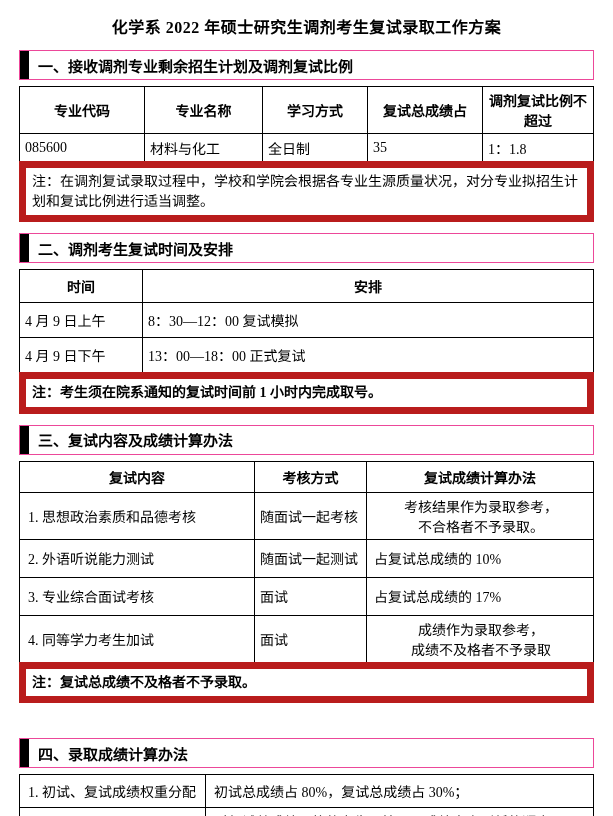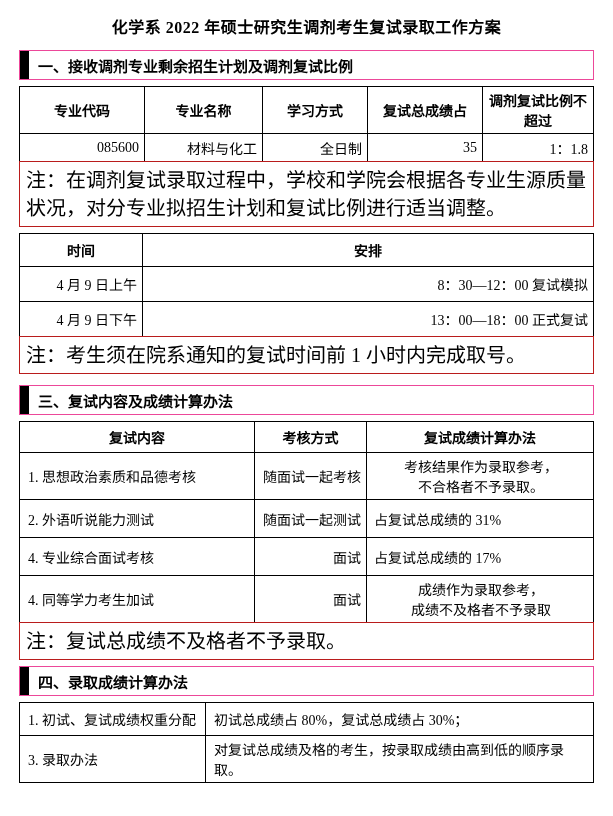--- a/index.html
+++ b/index.html
@@ -54,47 +54,47 @@
     border: 1px solid #000;
     font-size: 14px;
     padding: 3px 5px;
     vertical-align: middle;
     word-break: break-all;
   }
   .tbl th {
     font-weight: bold;
     text-align: center;
   }
-  .tbl td { text-align: right; }
+  .tbl td { text-align: left; }
 
   .tbl1 .head-row { height: 38px; }
   .tbl1 .data-row { height: 28px; }
 
   .tbl2 .head-row { height: 33px; }
   .tbl2 .data-row { height: 35px; }
 
   .tbl3 .head-row { height: 31px; }
   .tbl3 .data-row { height: 38px; }
   .tbl3 td.left { text-align: left; padding-left: 8px; }
   .tbl3 td.col3 { text-align: left; padding-left: 7px; }
   .tbl3 td.col3.centered { text-align: center; }
 
   .tbl4 td { text-align: left; padding-left: 8px; padding-right: 8px; }
   .tbl4 .r1 { height: 33px; }
   .tbl4 .r2 { height: 46px; }
   .tbl4 .r3 { height: 33px; }
 
   .note {
-    border: 1px solid #b91c1c;
+    border: 7px solid #b91c1c;
     margin-top: -1px;
     padding: 4px 6px;
-    font-size: 20px;
+    font-size: 14px;
     line-height: 1.4;
   }
-  .note.bold { font-weight: normal; }
+  .note.bold { font-weight: bold; }
 
   .pre { white-space: pre-line; }
 </style>
 </head>
 <body>
 
 <div class="page">
 
   <h1 class="doc-title">化学系 2022 年硕士研究生调剂考生复试录取工作方案</h1>
 
@@ -123,20 +123,24 @@
         <td>085600</td>
         <td>材料与化工</td>
         <td>全日制</td>
         <td>35</td>
         <td>1：1.8</td>
       </tr>
     </tbody>
   </table>
   <div class="note">注：在调剂复试录取过程中，学校和学院会根据各专业生源质量状况，对分专业拟招生计划和复试比例进行适当调整。</div>
 
+  <div class="section-bar">
+    <span class="bar-block"></span>
+    <span class="bar-text">二、调剂考生复试时间及安排</span>
+  </div>
 
   <table class="tbl tbl2">
     <colgroup>
       <col style="width:123px">
         <col>
     </colgroup>
     <tbody>
       <tr class="head-row">
         <th>时间</th>
         <th>安排</th>
@@ -172,38 +176,38 @@
       </tr>
       <tr class="data-row">
         <td class="left">1. 思想政治素质和品德考核</td>
         <td>随面试一起考核</td>
         <td class="col3 centered pre">考核结果作为录取参考，
 不合格者不予录取。</td>
       </tr>
       <tr class="data-row">
         <td class="left">2. 外语听说能力测试</td>
         <td>随面试一起测试</td>
-        <td class="col3">占复试总成绩的 31%</td>
-      </tr>
-      <tr class="data-row">
-        <td class="left">4. 专业综合面试考核</td>
+        <td class="col3">占复试总成绩的 10%</td>
+      </tr>
+      <tr class="data-row">
+        <td class="left">3. 专业综合面试考核</td>
         <td>面试</td>
         <td class="col3">占复试总成绩的 17%</td>
       </tr>
       <tr class="data-row">
         <td class="left">4. 同等学力考生加试</td>
         <td>面试</td>
         <td class="col3 centered pre">成绩作为录取参考，
 成绩不及格者不予录取</td>
       </tr>
     </tbody>
   </table>
   <div class="note bold">注：复试总成绩不及格者不予录取。</div>
 
-  <div class="section-bar" style="margin-top:6px">
+  <div class="section-bar" style="margin-top:35px">
     <span class="bar-block"></span>
     <span class="bar-text">四、录取成绩计算办法</span>
   </div>
 
   <table class="tbl tbl4">
     <colgroup>
       <col style="width:186px">
         <col>
     </colgroup>
     <tbody>

